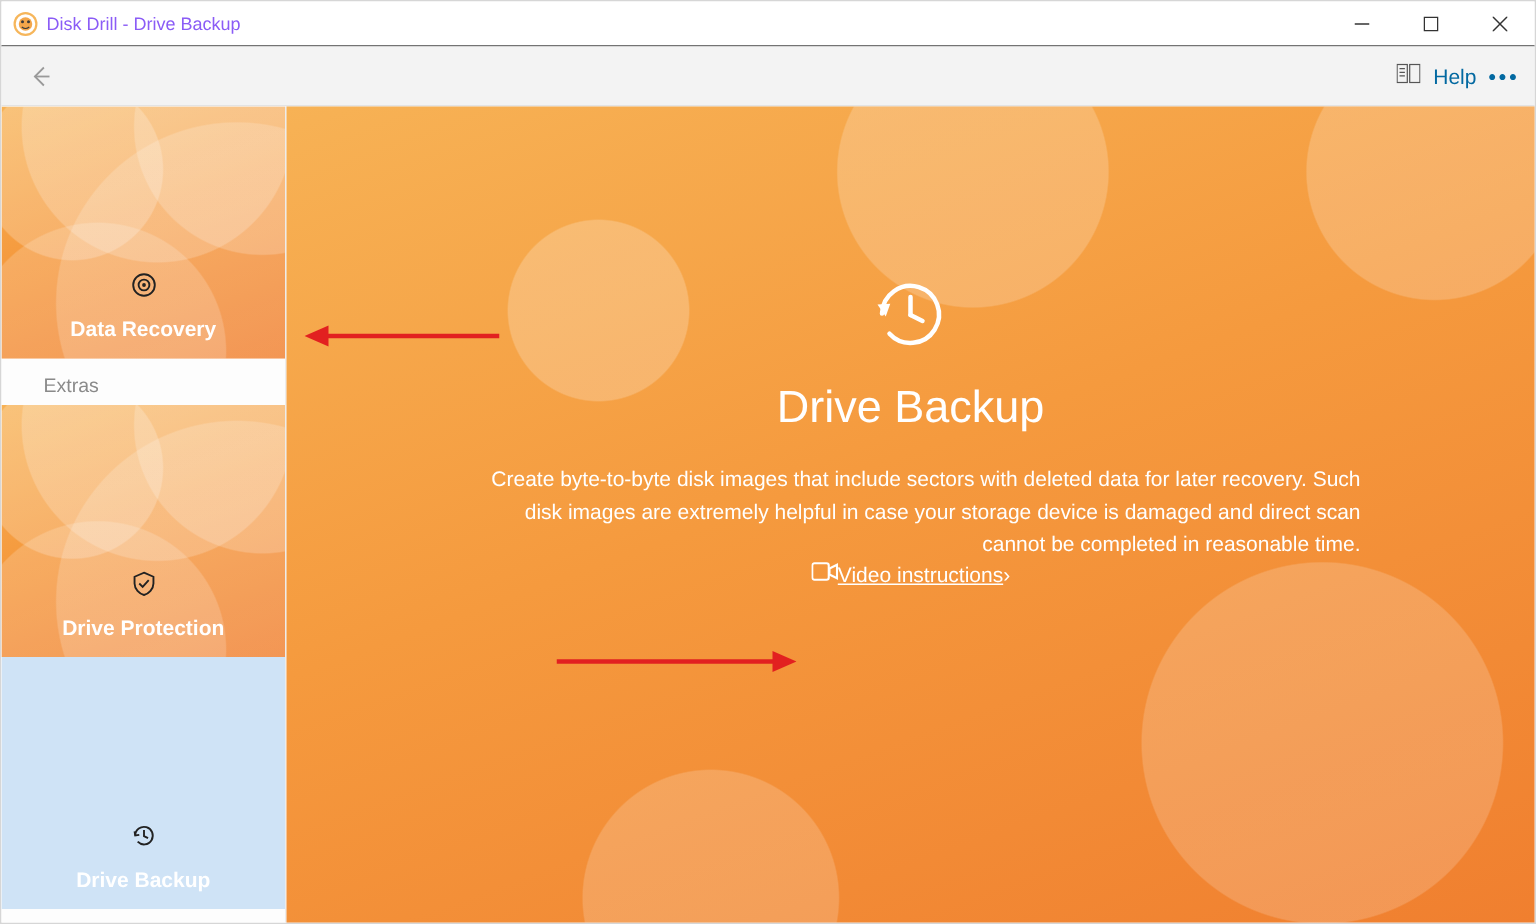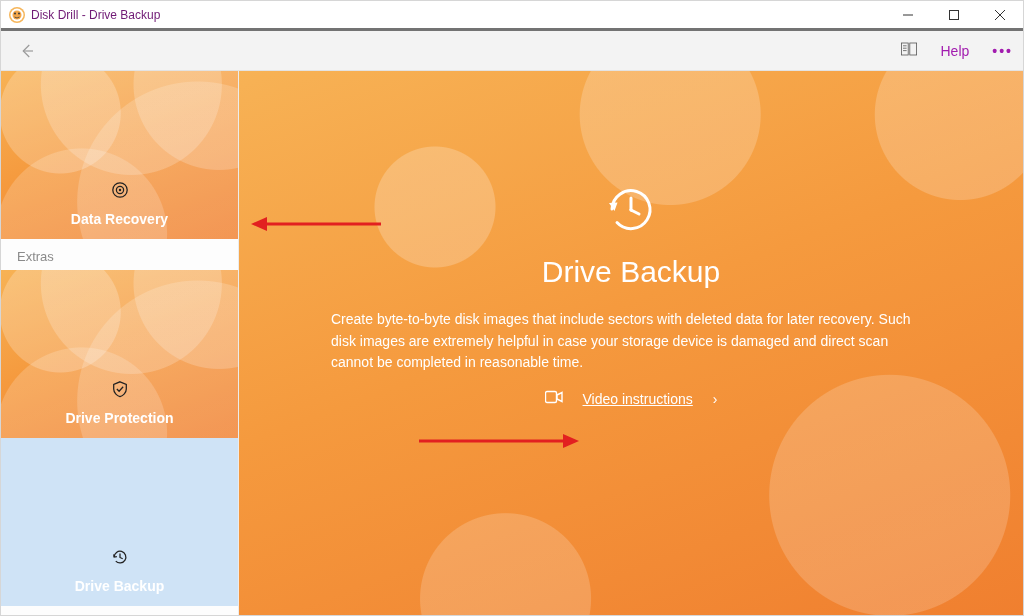--- a/index.html
+++ b/index.html
@@ -6,72 +6,72 @@
   html, body { width: 1024px; height: 616px; overflow: hidden; }
   .window {
     width: 1024px; height: 616px;
     display: flex; flex-direction: column;
     border: 1px solid #d6d6d6;
     background: #fff;
   }
   
   .titlebar {
     height: 30px; display: flex; align-items: center; justify-content: space-between;
-    background: #ffffff; border-bottom: 3px solid #737373;
-    font-size: 12px; color: #701a75;
+    background: #ffffff; border-bottom: 1px solid #737373;
+    font-size: 12px; color: #8b5cf6;
   }
   .titlebar-left { display: flex; align-items: center; gap: 6px; padding-left: 8px; }
   .titlebar-icon { width: 16px; height: 16px; border-radius: 50%; background: #f6b65b; display:flex;align-items:center;justify-content:center; }
   .titlebar-controls { display: flex; }
   .tbc-btn { width: 46px; height: 30px; display: flex; align-items: center; justify-content: center; color:#333; }
   .tbc-btn svg { width: 10px; height: 10px; }
   
   .toolbar {
     height: 40px; background: #f3f3f3; border-bottom: 1px solid #e3e3e3;
     display: flex; align-items: center; justify-content: space-between; padding: 0 10px;
   }
   .tb-left { display: flex; align-items: center; }
   .back-btn { width: 32px; height: 32px; display:flex;align-items:center;justify-content:center; color:#888; }
-  .tb-right { display: flex; align-items: center; gap: 23px; color:#a21caf; font-size:14px; }
+  .tb-right { display: flex; align-items: center; gap: 8px; color:#0369a1; font-size:14px; }
   .tb-right .help-btn { display:flex; align-items:center; gap:6px; }
   .dots { letter-spacing: 2px; font-weight: bold; }
   .panel-icon { width: 16px; height: 14px; }
   
   .body { flex: 1; display: flex; min-height: 0; }
   .sidebar {
-    width: 238px; background: #fdfdfd; border-right: 1px solid #ececec;
+    width: 190px; background: #fdfdfd; border-right: 1px solid #ececec;
     display: flex; flex-direction: column; font-size: 14px; color:#222;
     overflow: hidden;
   }
   .nav-item {
     display: flex; align-items: center; gap: 12px;
     padding: 12px 16px; cursor: default;
   }
   .nav-item .icon { width: 18px; height:18px; display:flex;align-items:center;justify-content:center; color:#333; }
   .nav-item.main { font-weight: 600; }
-  .section-label { padding: 10px 16px 6px; color:#8a8a8a; font-size: 13px; }
+  .section-label { padding: 10px 28px 6px; color:#8a8a8a; font-size: 13px; }
   .nav-item.active {
     background: #cfe3f6;
   }
   
   .main {
     flex: 1; position: relative; color:#fff;
     background: radial-gradient(circle at 25% 25%, rgba(255,255,255,0.22) 0 60px, transparent 61px),
                 radial-gradient(circle at 55% 8%, rgba(255,255,255,0.20) 0 90px, transparent 91px),
                 radial-gradient(circle at 92% 8%, rgba(255,255,255,0.20) 0 85px, transparent 86px),
                 radial-gradient(circle at 83% 78%, rgba(255,255,255,0.18) 0 120px, transparent 121px),
                 radial-gradient(circle at 34% 97%, rgba(255,255,255,0.18) 0 85px, transparent 86px),
                 linear-gradient(160deg, #f7b255 0%, #f59a3e 45%, #f07f2f 100%);
     display: flex; flex-direction: column; align-items: center; justify-content: flex-start;
     padding-top: 110px;
   }
   .hero-icon { width: 56px; height: 56px; margin-bottom: 18px; }
   .hero-title { font-size: 30px; font-weight: 400; margin-bottom: 20px; }
-  .hero-desc { font-size: 14px; line-height: 1.55; text-align: left; max-width: 600px; margin: 0 auto 16px; }
-  .video-line { display:flex; align-items:center; gap:20px; font-size: 14px; margin-bottom: 26px; }
+  .hero-desc { font-size: 14px; line-height: 1.55; text-align: right; max-width: 600px; margin: 0 auto 0; }
+  .video-line { display:flex; align-items:center; gap:0; font-size: 14px; margin-bottom: 26px; }
   .video-line a { color:#fff; text-decoration: underline; }
   .video-line .chev { text-decoration: none; }
   .cta-wrap { border: 3px solid #e22020; padding: 3px; }
   .cta-btn {
     background: #fff; color:#333; border: none; padding: 9px 28px; font-size: 14px;
   }
   
   .arrow { position: absolute; pointer-events: none; }
   .arrow svg { display:block; }
 </style>

